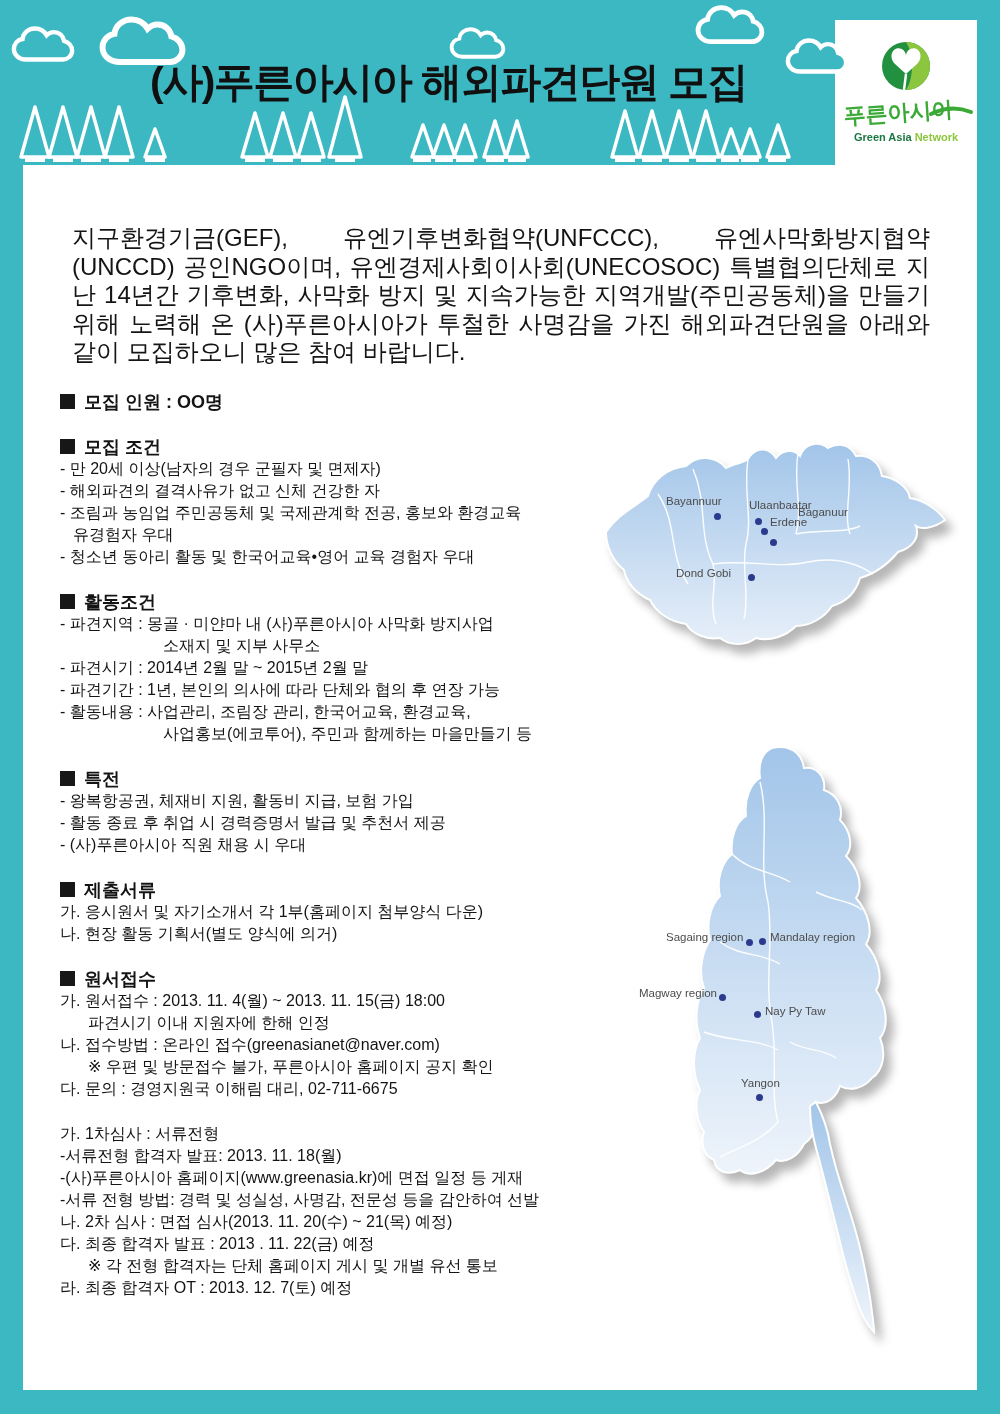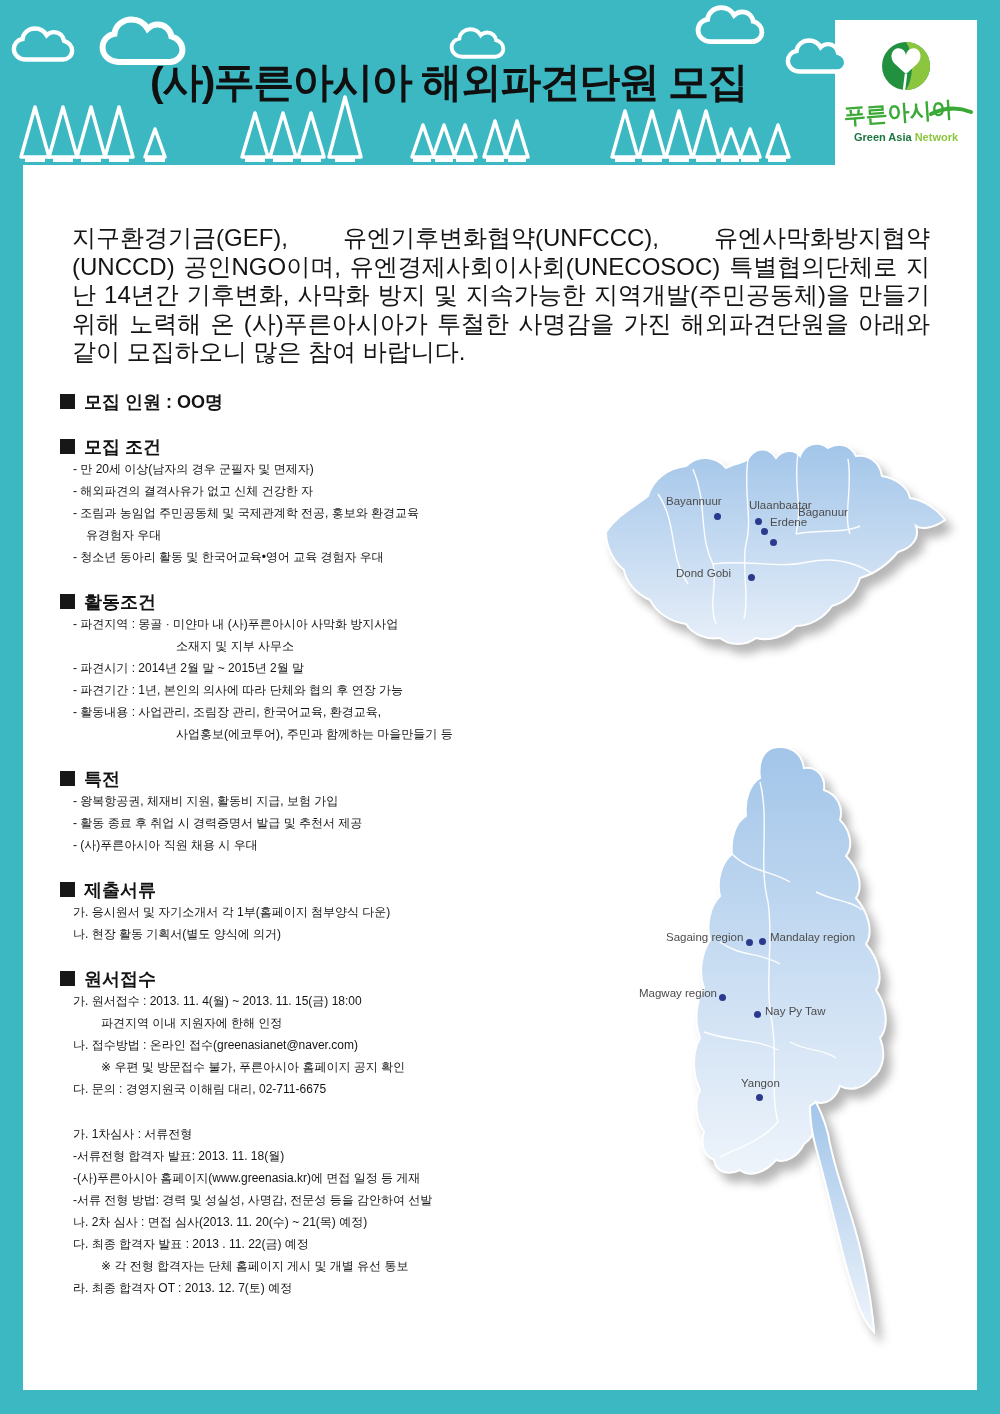--- a/index.html
+++ b/index.html
@@ -16,21 +16,21 @@
         color:#101010;letter-spacing:-1.5px;white-space:nowrap;z-index:3;}
   .decor{position:absolute;left:0;top:0;width:1000px;height:165px;z-index:1;}
   
   .intro{position:absolute;left:72px;top:200px;width:858px;font-size:24px;line-height:28.5px;
         color:#141414;text-align:justify;z-index:4;}
   
   .sections{position:absolute;left:60px;top:391px;width:640px;z-index:4;}
   .section + .section{margin-top:23px;}
   .sec-head{font-size:18px;font-weight:bold;color:#141414;line-height:22px;}
   .sq{display:inline-block;width:15px;height:15px;background:#171717;margin-right:9px;vertical-align:-1px;}
-  .ln{font-size:12px;line-height:22px;color:#141414;white-space:nowrap;margin-left:13px;}
+  .ln{font-size:16px;line-height:22px;color:#141414;white-space:nowrap;}
   .ind1{padding-left:13px;}
   .ind2{padding-left:28px;}
   .ind3{padding-left:103px;}
   
   .map-svg{position:absolute;z-index:2;}
   .map-mongolia{left:598px;top:434px;}
   .map-myanmar{left:640px;top:742px;}
   .city-label{position:absolute;font-size:11.5px;color:#4c4c4c;white-space:nowrap;z-index:5;}
   .city-dot{position:absolute;width:7px;height:7px;border-radius:50%;background:#2b3a8c;z-index:5;}
   
@@ -218,21 +218,21 @@
 
     <div class="section">
       <div class="sec-head"><span class="sq"></span><span>제출서류</span></div>
       <div class="ln">가. 응시원서 및 자기소개서 각 1부(홈페이지 첨부양식 다운)</div>
       <div class="ln">나. 현장 활동 기획서(별도 양식에 의거)</div>
     </div>
 
     <div class="section">
       <div class="sec-head"><span class="sq"></span><span>원서접수</span></div>
       <div class="ln">가. 원서접수 : 2013. 11. 4(월) ~ 2013. 11. 15(금) 18:00</div>
-      <div class="ln ind2">파견지역 이내 지원자에 한해 인정</div>
+      <div class="ln ind2">파견시기 이내 지원자에 한해 인정</div>
       <div class="ln">나. 접수방법 : 온라인 접수(greenasianet@naver.com)</div>
       <div class="ln ind2">※ 우편 및 방문접수 불가, 푸른아시아 홈페이지 공지 확인</div>
       <div class="ln">다. 문의 : 경영지원국 이해림 대리, 02-711-6675</div>
     </div>
 
     <div class="section">
       <div class="ln">가. 1차심사 : 서류전형</div>
       <div class="ln">-서류전형 합격자 발표: 2013. 11. 18(월)</div>
       <div class="ln">-(사)푸른아시아 홈페이지(www.greenasia.kr)에 면접 일정 등 게재</div>
       <div class="ln">-서류 전형 방법: 경력 및 성실성, 사명감, 전문성 등을 감안하여 선발</div>

